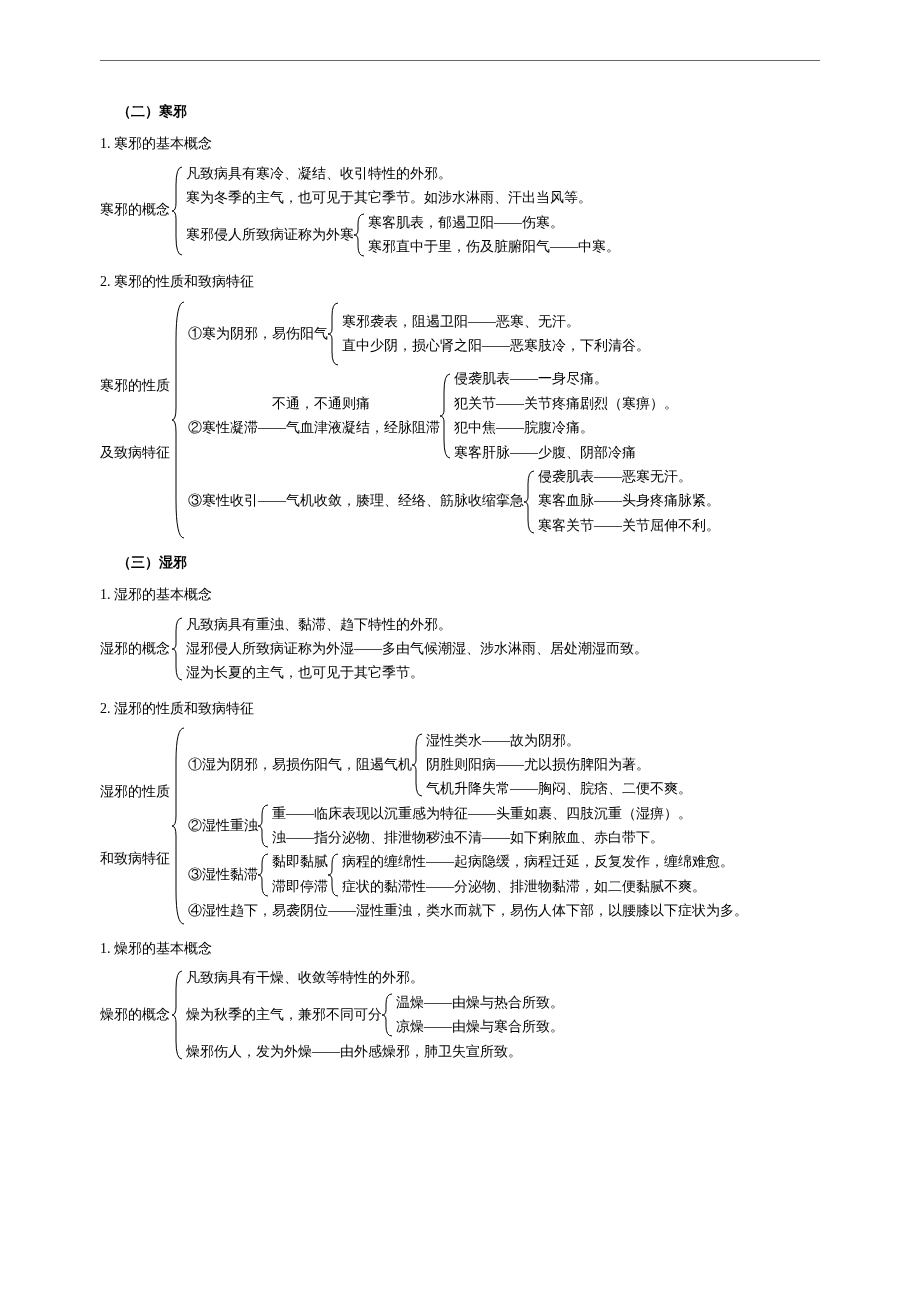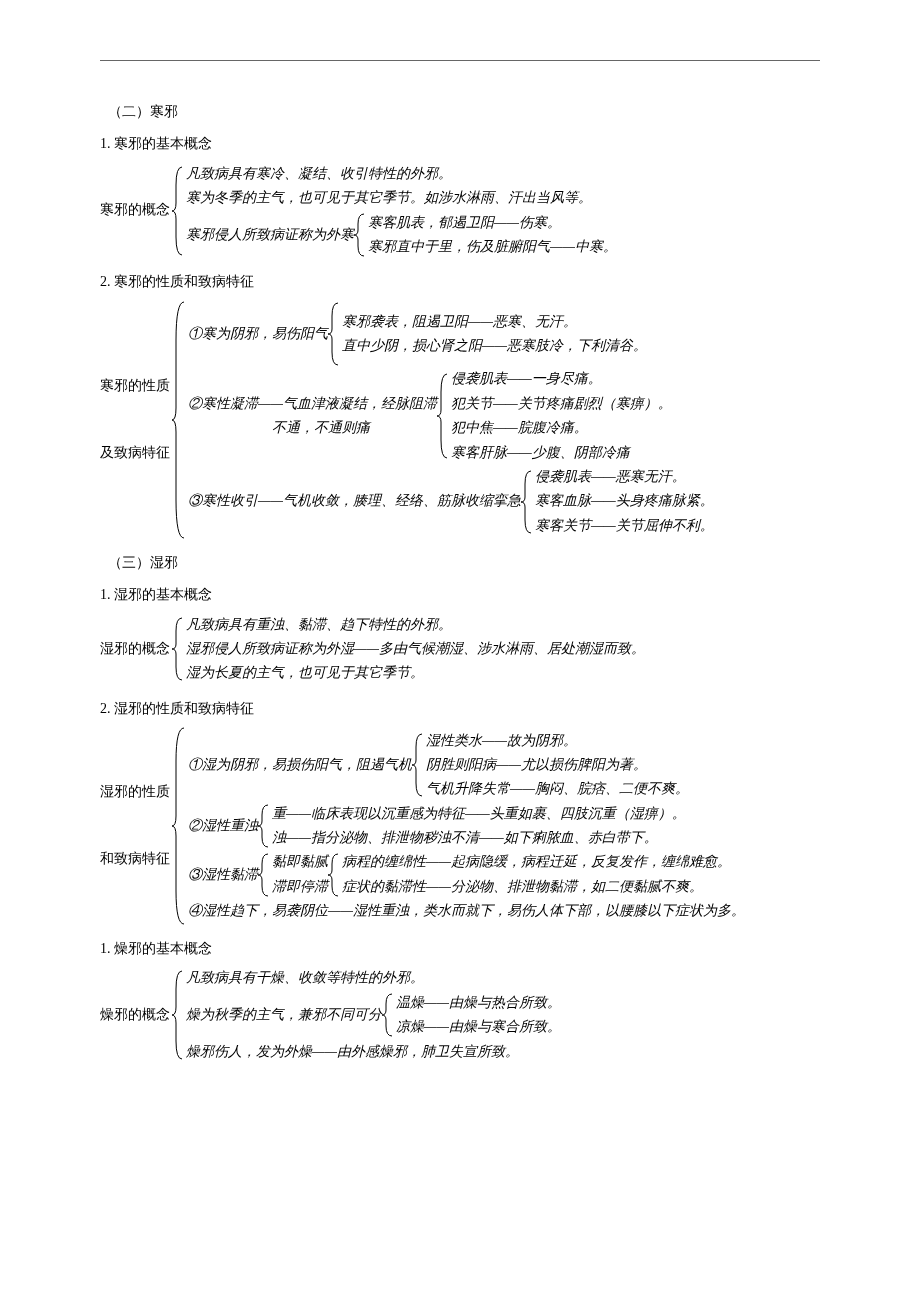--- a/index.html
+++ b/index.html
@@ -13,22 +13,22 @@
     line-height: 1.6;
   }
   .page {
     padding: 60px 100px 40px 100px;
   }
   .hr-line {
     border-top: 1px solid #666;
     margin-bottom: 40px;
   }
   .section-title {
-    font-weight: normal;
-    margin: 12px 0 8px 8px;
+    font-weight: bold;
+    margin: 12px 0 8px 17px;
   }
   .sub-title {
     margin: 10px 0 6px 0;
   }
   .bracket-block {
     display: flex;
     align-items: center;
     margin: 6px 0 12px 0;
   }
   .bracket-label {
@@ -43,21 +43,20 @@
   }
   .brace svg { display:block; }
   .bracket-body {
     display: flex;
     flex-direction: column;
     justify-content: center;
   }
   .line {
     white-space: nowrap;
     margin: 1px 0;
-    font-style: italic;
   }
   .inner-flex {
     display: flex;
     align-items: center;
   }
   .inner-col {
     display: flex;
     flex-direction: column;
     justify-content: center;
   }
@@ -118,22 +117,22 @@
             </svg>
       </div>
       <div class="inner-col">
         <div class="line">寒邪袭表，阻遏卫阳——恶寒、无汗。</div>
         <div class="line">直中少阴，损心肾之阳——恶寒肢冷，下利清谷。</div>
       </div>
     </div>
 
     <div class="inner-flex">
       <div class="inner-col">
+        <div class="line">　　　　　　不通，不通则痛</div>
         <div class="line">②寒性凝滞——气血津液凝结，经脉阻滞</div>
-        <div class="line">　　　　　　不通，不通则痛</div>
       </div>
       <div class="brace">
         <svg width="14" height="88">
               <path d="M10 2 Q4 2 4 20 L4 38 Q4 44 0 44 Q4 44 4 50 L4 68 Q4 86 10 86" fill="none" stroke="#000" stroke-width="1"></path>
             </svg>
       </div>
       <div class="inner-col">
         <div class="line">侵袭肌表——一身尽痛。</div>
         <div class="line">犯关节——关节疼痛剧烈（寒痹）。</div>
         <div class="line">犯中焦——脘腹冷痛。</div>

